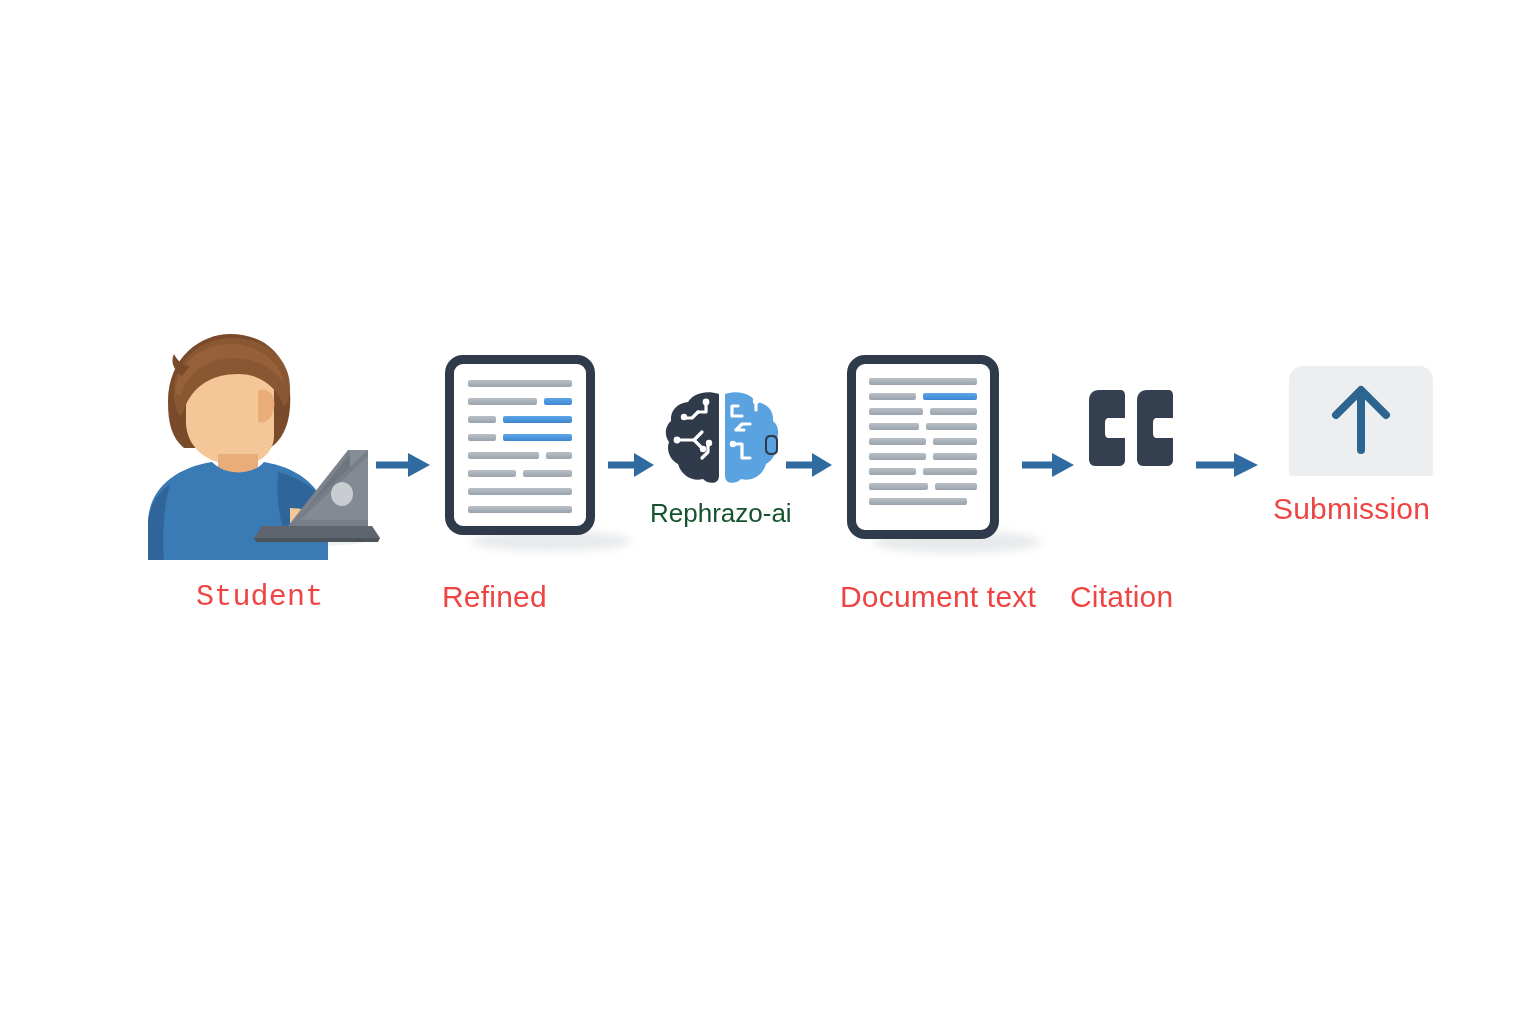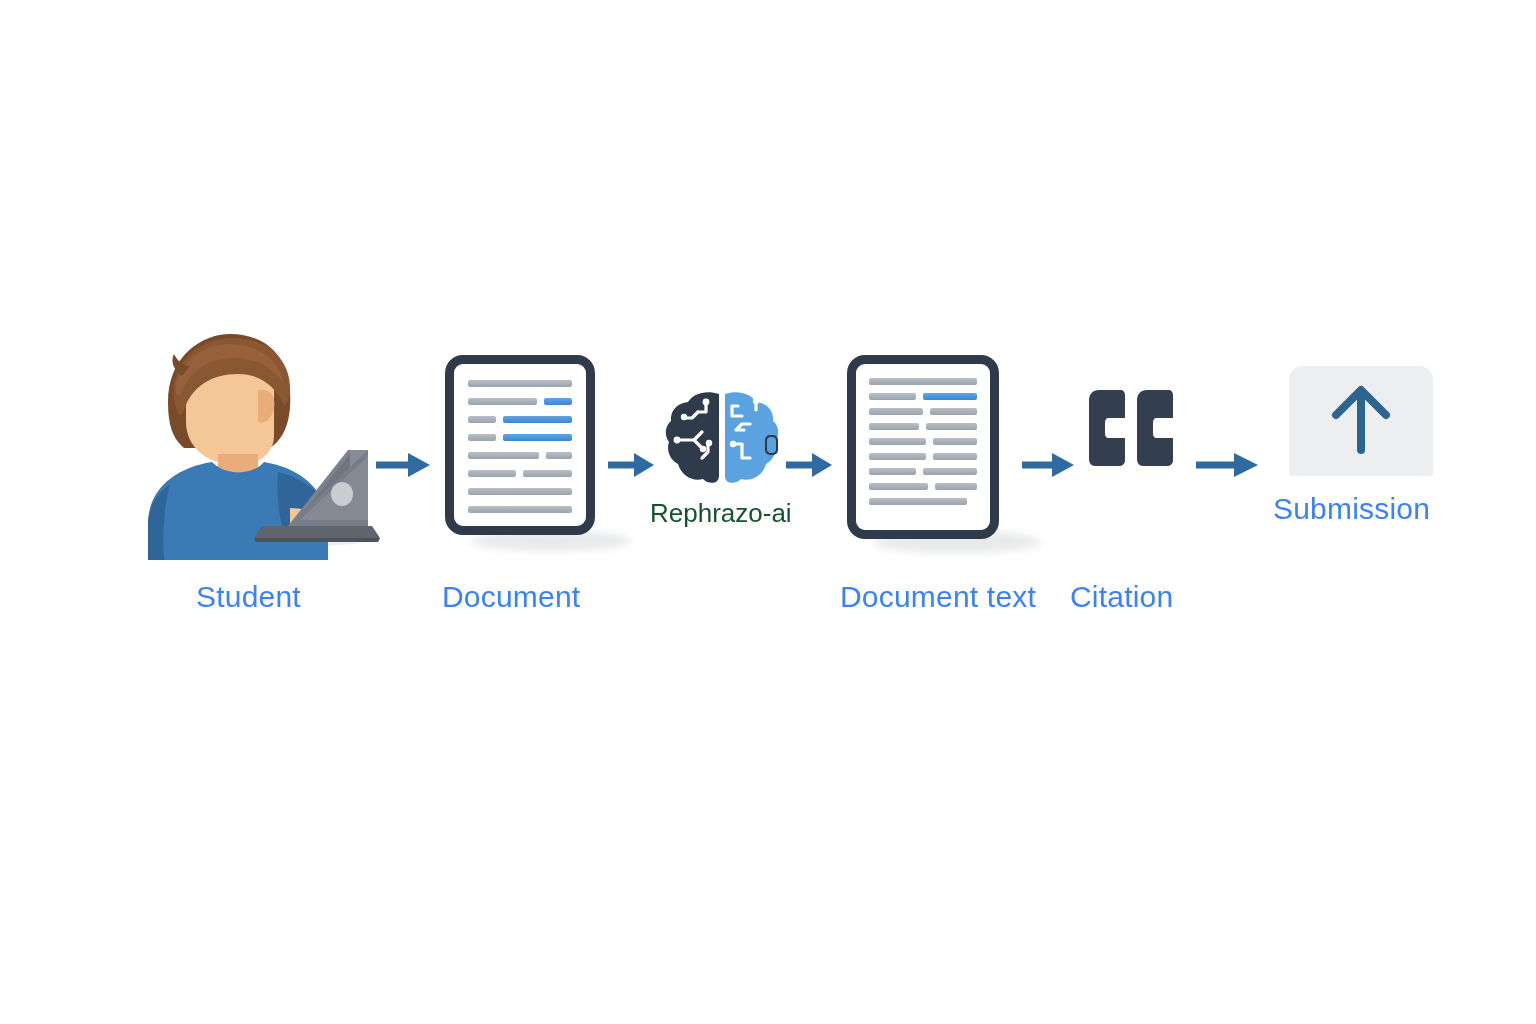--- a/index.html
+++ b/index.html
@@ -22,21 +22,21 @@
     width: 1536px;
     height: 1024px;
   }
   .node {
     position: absolute;
   }
   .node-label {
     position: absolute;
     font-family: "Liberation Sans", sans-serif;
     font-size: 30px;
-    color: #3b82f6;
+    color: #ef4444;
     white-space: nowrap;
     letter-spacing: 0.2px;
   }
   .brand-label {
     position: absolute;
     font-family: "Liberation Sans", sans-serif;
     font-size: 26px;
     color: #14532d;
     white-space: nowrap;
     font-weight: 400;
@@ -127,21 +127,21 @@
       <path d="M210 124 L226 124 L226 192 L156 192 Z" fill="#6f7680"></path>
       <path d="M228 120 L228 196 L210 196 L210 120 Z" fill="#868d96"></path>
       <polygon points="148,196 228,120 228,196" fill="#777e88"></polygon>
       <polygon points="160,190 228,126 228,190" fill="#838a94"></polygon>
 
       <ellipse cx="202" cy="164" rx="11" ry="12" fill="#c9ccd1"></ellipse>
 
       <path d="M122 196 L232 196 L240 208 L114 208 Z" fill="#5e656e"></path>
       <path d="M114 208 L240 208 L238 212 L116 212 Z" fill="#4c535b"></path>
     </svg>
-    <div class="node-label" style="left:56px; top:250px;">Student</div>
+    <div class="node-label" style="left:56px; top:250px;font-family:Liberation Mono, monospace;">Student</div>
   </div>
 
   <div class="arrow" style="left:376px; top:450px;">
     <svg width="56" height="30" viewBox="0 0 56 30">
       <line x1="0" y1="15" x2="36" y2="15" stroke="#2f6ba0" stroke-width="7"></line>
       <polygon points="32,3 54,15 32,27" fill="#2f6ba0"></polygon>
     </svg>
   </div>
 
   <div class="node" style="left:445px; top:355px;">
@@ -172,21 +172,21 @@
             <div class="ln" style="width: 76px;"></div>
           </div>
           <div class="line-row" style="margin-bottom: 11px;">
             <div class="ln" style="width: 175px;"></div>
           </div>
           <div class="line-row" style="margin-bottom: 11px;">
             <div class="ln" style="width: 108px;"></div>
           </div>
         </div>
     </div>
-    <div class="node-label" style="left:-3px; top:225px;">Document</div>
+    <div class="node-label" style="left:-3px; top:225px;">Refined</div>
   </div>
 
   <div class="arrow" style="left:608px; top:450px;">
     <svg width="48" height="30" viewBox="0 0 48 30">
       <line x1="0" y1="15" x2="30" y2="15" stroke="#2f6ba0" stroke-width="7"></line>
       <polygon points="26,3 46,15 26,27" fill="#2f6ba0"></polygon>
     </svg>
   </div>
 
   <div class="node" style="left:664px; top:388px;">

